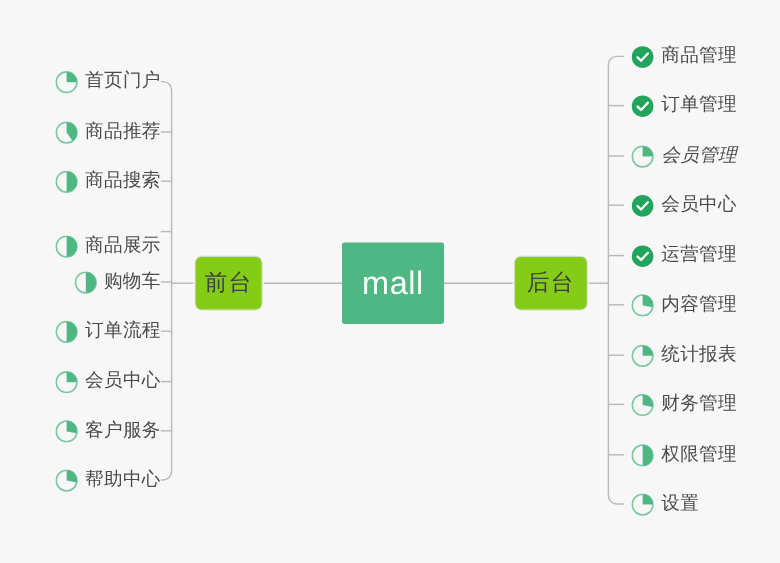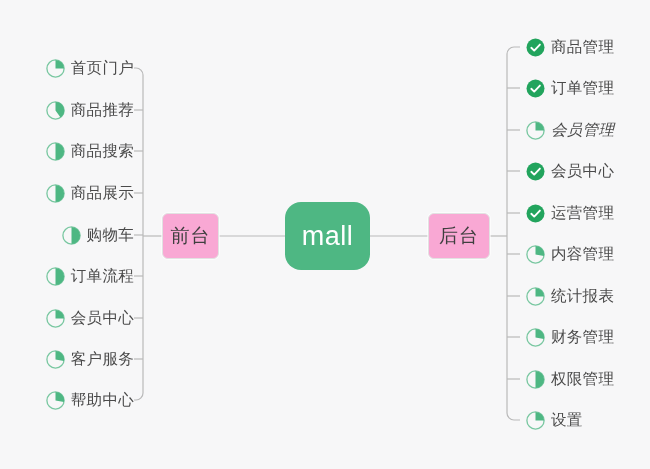--- a/index.html
+++ b/index.html
@@ -63,32 +63,32 @@
   
   .node-box {
     position: absolute;
     box-sizing: border-box;
     display: flex;
     align-items: center;
     justify-content: center;
     border-radius: 6px;
   }
   .node-sub {
-    background: #f9a8d4;
+    background: #84cc16;
     border: 1px solid #e2e2e2;
     color: #3f3f3f;
     font-size: 19px;
     letter-spacing: 1px;
     box-shadow: 0 0 0 1px rgba(255,255,255,.6);
   }
   .node-root {
     background: #4eb783;
     color: #ffffff;
     font-size: 27px;
-    border-radius: 16px;
+    border-radius: 2px;
     letter-spacing: .5px;
   }
   #node-front { left: 162px; top: 213px; width: 57px;  height: 46px; }
   #node-back  { left: 428px; top: 213px; width: 62px;  height: 46px; justify-content: center; }
   #node-root  { left: 285px; top: 202px; width: 85px;  height: 68px; }
 </style>
 </head>
 <body>
 
 <div id="canvas">
@@ -140,21 +140,21 @@
       </div>
       <div class="leaf leaf-left" style="top: 138px;">
         <span style="display: flex;">
           <svg class="status-ico" viewBox="0 0 19 19" xmlns="http://www.w3.org/2000/svg">
             <circle cx="9.5" cy="9.5" r="8.6" fill="none" stroke="#4eb783" stroke-width="1.3" opacity=".75"></circle>
             <path d="M 9.5 9.5 L 9.5 0.9000000000000004 A 8.6 8.6 0 0 1 9.50 18.10 Z" fill="#4eb783"></path>
           </svg>
         </span>
         <span class="leaf-label">商品搜索</span>
       </div>
-      <div class="leaf leaf-left" style="top: 180px; text-align: right;">
+      <div class="leaf leaf-left" style="top: 192px; text-align: right;">
         <span style="display: flex;">
           <svg class="status-ico" viewBox="0 0 19 19" xmlns="http://www.w3.org/2000/svg">
             <circle cx="9.5" cy="9.5" r="8.6" fill="none" stroke="#4eb783" stroke-width="1.3" opacity=".75"></circle>
             <path d="M 9.5 9.5 L 9.5 0.9000000000000004 A 8.6 8.6 0 0 1 9.50 18.10 Z" fill="#4eb783"></path>
           </svg>
         </span>
         <span class="leaf-label">商品展示</span>
       </div>
       <div class="leaf leaf-left" style="top: 222px;">
         <span style="display: flex;">

